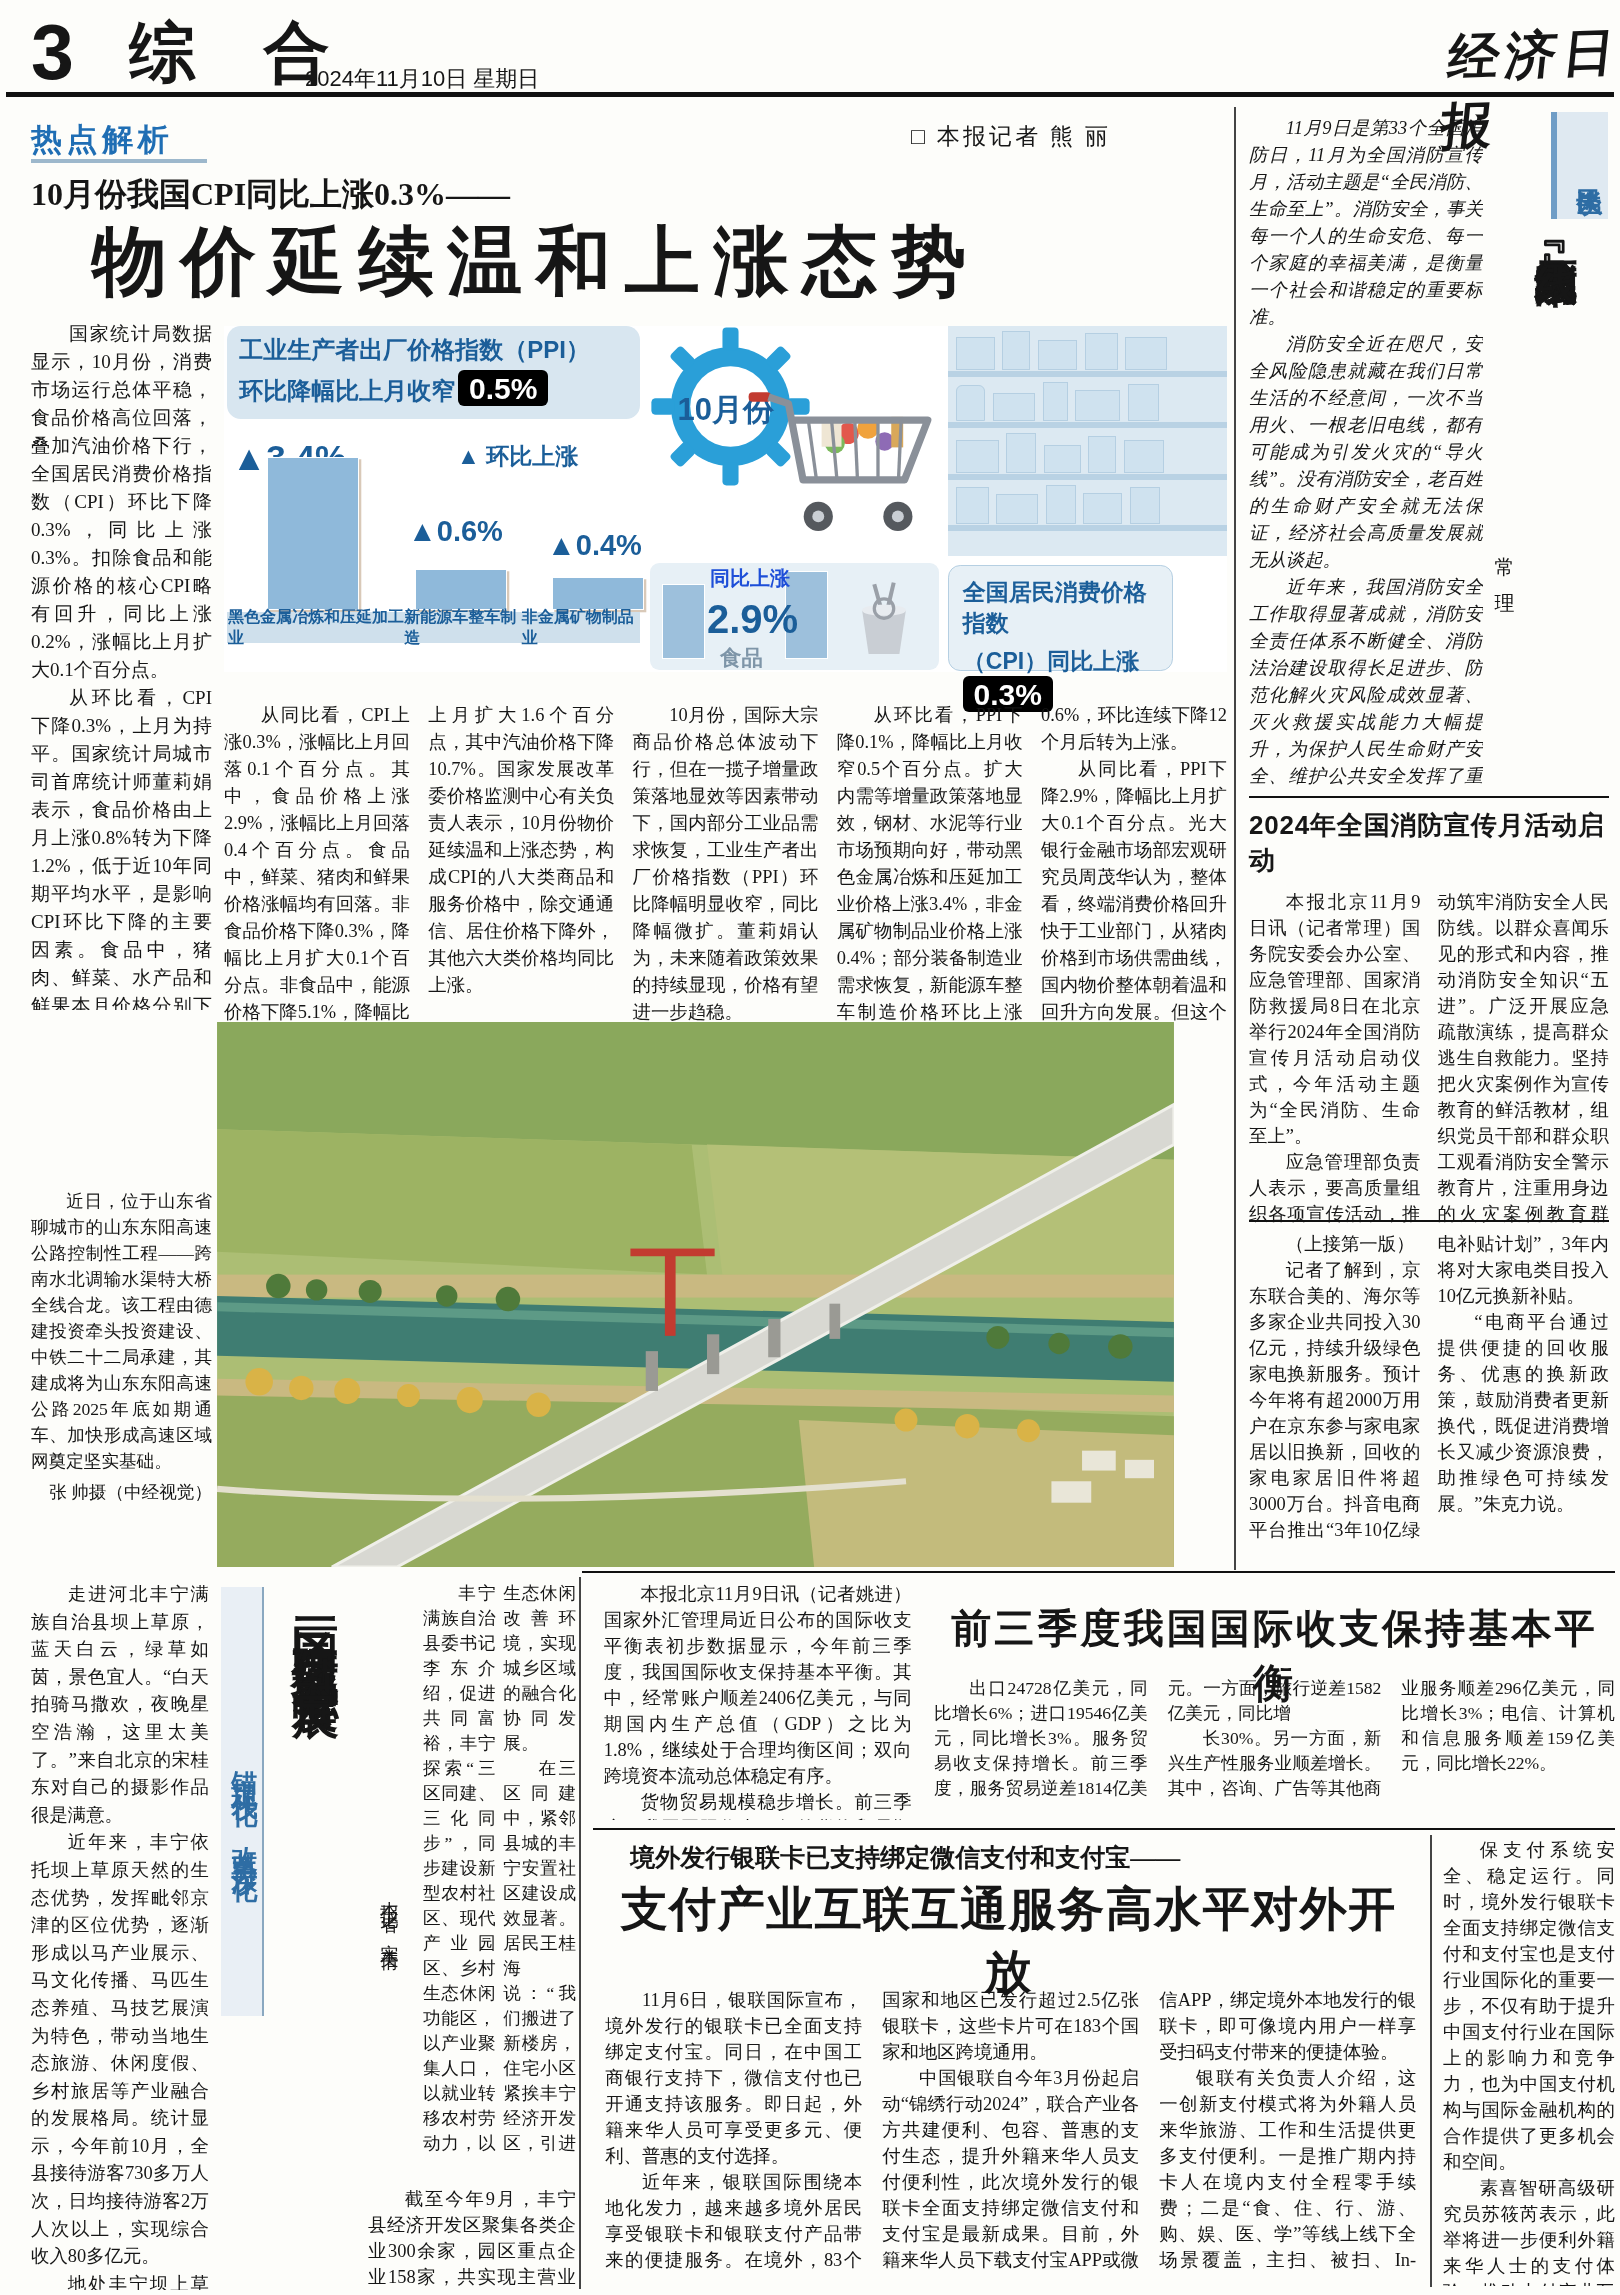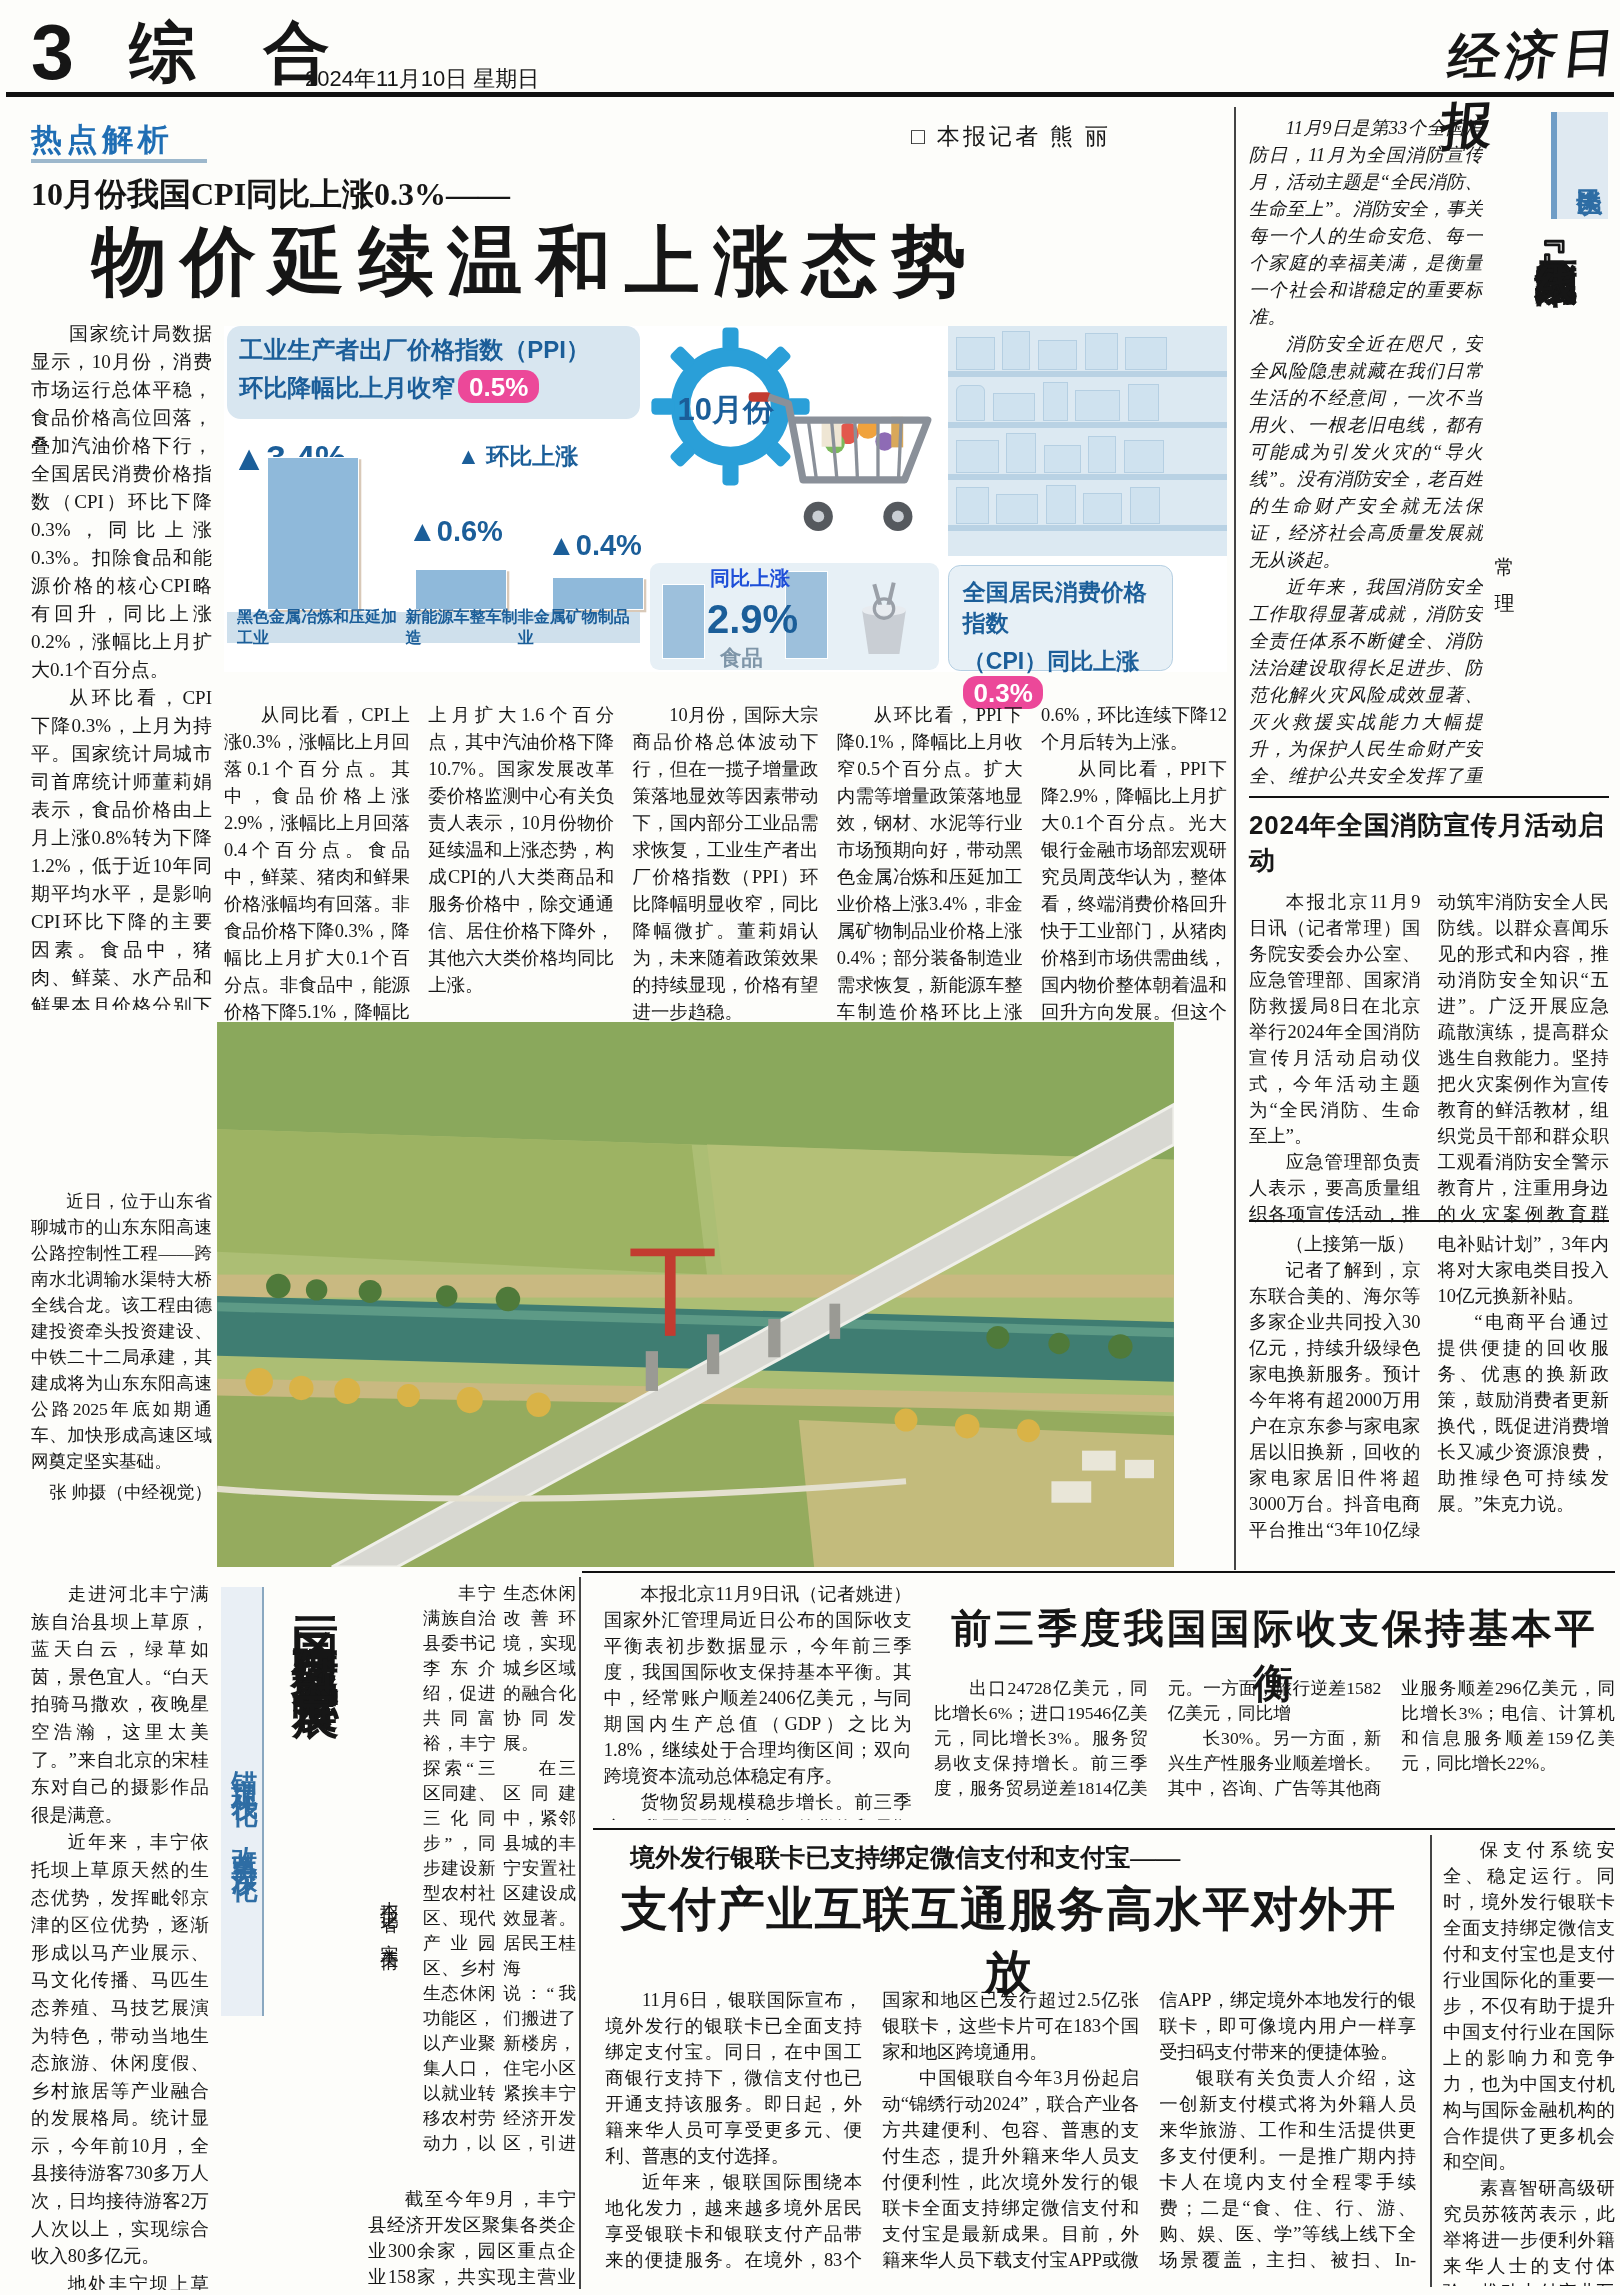--- a/index.html
+++ b/index.html
@@ -19,21 +19,21 @@
   .masthead{font-size:51px;font-weight:900;letter-spacing:6.1px;transform:skewX(-8deg) rotate(-2deg);}
   
   .tag{font-size:31px;font-weight:700;color:#1f6eb4;letter-spacing:4.6px;}
   .kicker{font-size:32px;font-weight:700;}
   .mainline{font-size:75px;font-weight:900;letter-spacing:13.8px;line-height:1.1;}
   .byline{font-size:23px;letter-spacing:3.1px;}
   
   .info{background:#fff;}
   .panel{background:#d8e6f0;border-radius:13.8px;}
   .ppi-title{color:#1b5e99;font-size:24px;font-weight:700;}
-  .badge{background:#ec4899;color:#fff;font-weight:900;border-radius:14px;padding:1.5px 10.7px;font-size:26px;}
+  .badge{background:#000000;color:#fff;font-weight:900;border-radius:6px;padding:1.5px 10.7px;font-size:30px;}
   .barval{color:#1b5e99;font-weight:900;}
   .bar{background:#8fb9da;border:1.5px solid #fff;box-shadow:2.3px 2.3px 0 #d9c9b8;width:90px;position:absolute;bottom:0;}
   .bar-label-strip{background:#cfe0ec;color:#1b5e99;font-size:16px;font-weight:700;}
   .cpi-box{background:#e7f0f6;border:1.5px solid #b5cfe2;border-radius:12.2px;color:#1b5e99;}
   .shelf-row{border-bottom:6.1px solid #b9d2e4;display:flex;gap:7.7px;align-items:flex-end;padding:4.6px 7.7px 1.5px;}
   .shelf-item{background:#cfe2ef;border:1.5px solid #b5cfe2;display:inline-block;}
   
   .ms-body{font-style:italic;font-size:18.4px;line-height:27px;}
   .ms-label{background:#dfe9f1;border-left:6.1px solid #6f9dc6;color:#2e6da4;}
   .ms-head{font-size:43px;font-weight:800;line-height:63px;}
@@ -89,21 +89,21 @@
 
       <div class="abs" style="left:3.1px;top:100px;width:413px;height:184px;">
         <div class="abs barval sans" style="left:4.6px;top:12.2px;font-size:35px;">▲3.4%</div>
         <div class="abs bar" style="left: 40px; height: 151px;"></div>
         <div class="abs barval sans" style="left:230px;top:15.3px;font-size:23px;">▲ 环比上涨</div>
         <div class="abs barval sans" style="left:181px;top:89px;font-size:29px;">▲0.6%</div>
         <div class="abs bar" style="left: 188px; height: 39px;"></div>
         <div class="abs barval sans" style="left:320px;top:103px;font-size:29px;">▲0.4%</div>
         <div class="abs bar" style="left: 325px; height: 31px;"></div>
       </div>
-      <div class="abs bar-label-strip sans" style="left:3.1px;top:286px;width:413px;height:31px;display:flex;align-items:center;justify-content:space-between;padding:0 10px;box-sizing:border-box;">
+      <div class="abs bar-label-strip sans" style="left:3.1px;top:286px;width:413px;height:31px;display:flex;align-items:center;justify-content:space-between;padding:0 1px;box-sizing:border-box;">
         <span>黑色金属冶炼和压延加工业</span>
         <span>新能源车整车制造</span>
         <span>非金属矿物制品业</span>
       </div>
 
       <div class="abs" style="left:426px;top:0;width:291px;height:346px;">
         <svg class="abs" style="left:0;top:0;" width="161" height="161" viewBox="0 0 200 200">
           <g fill="#2a9fd8">
             <circle cx="100" cy="100" r="74"></circle>
             <g>

